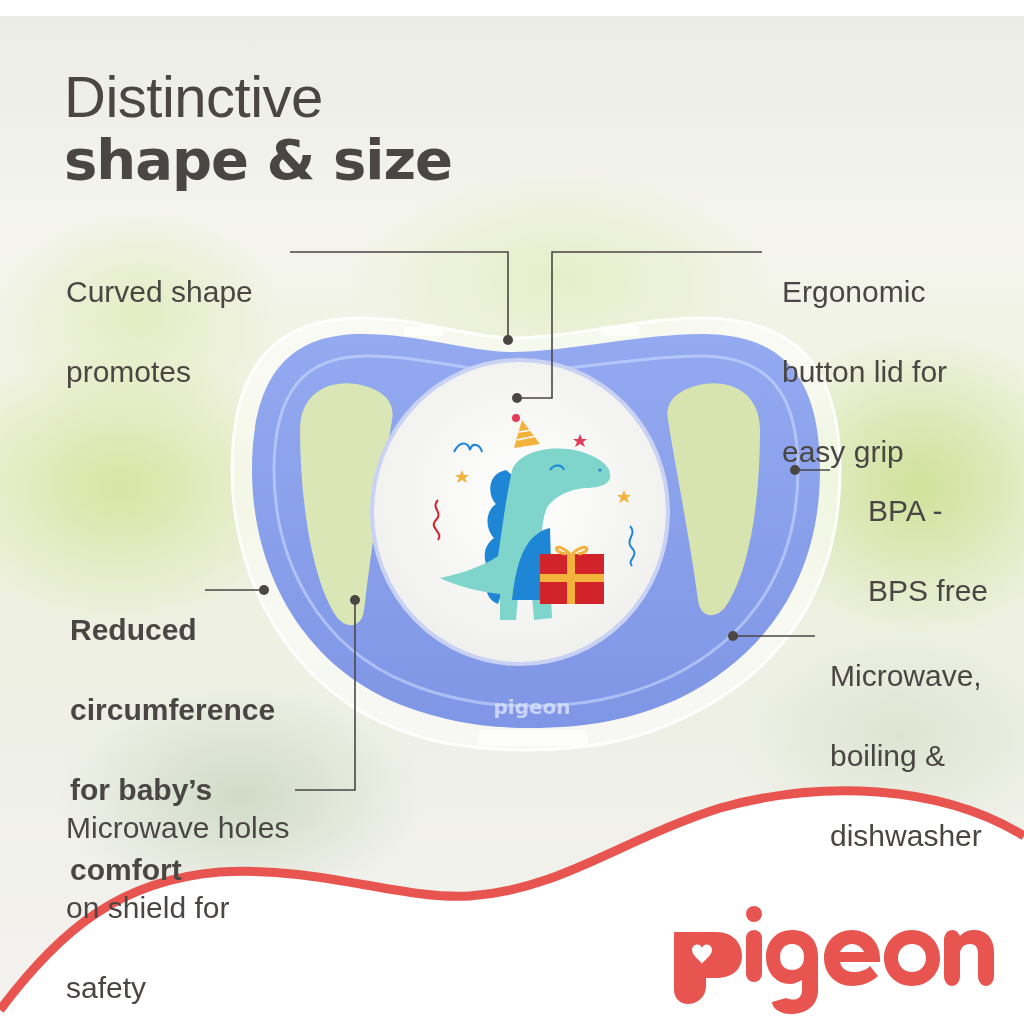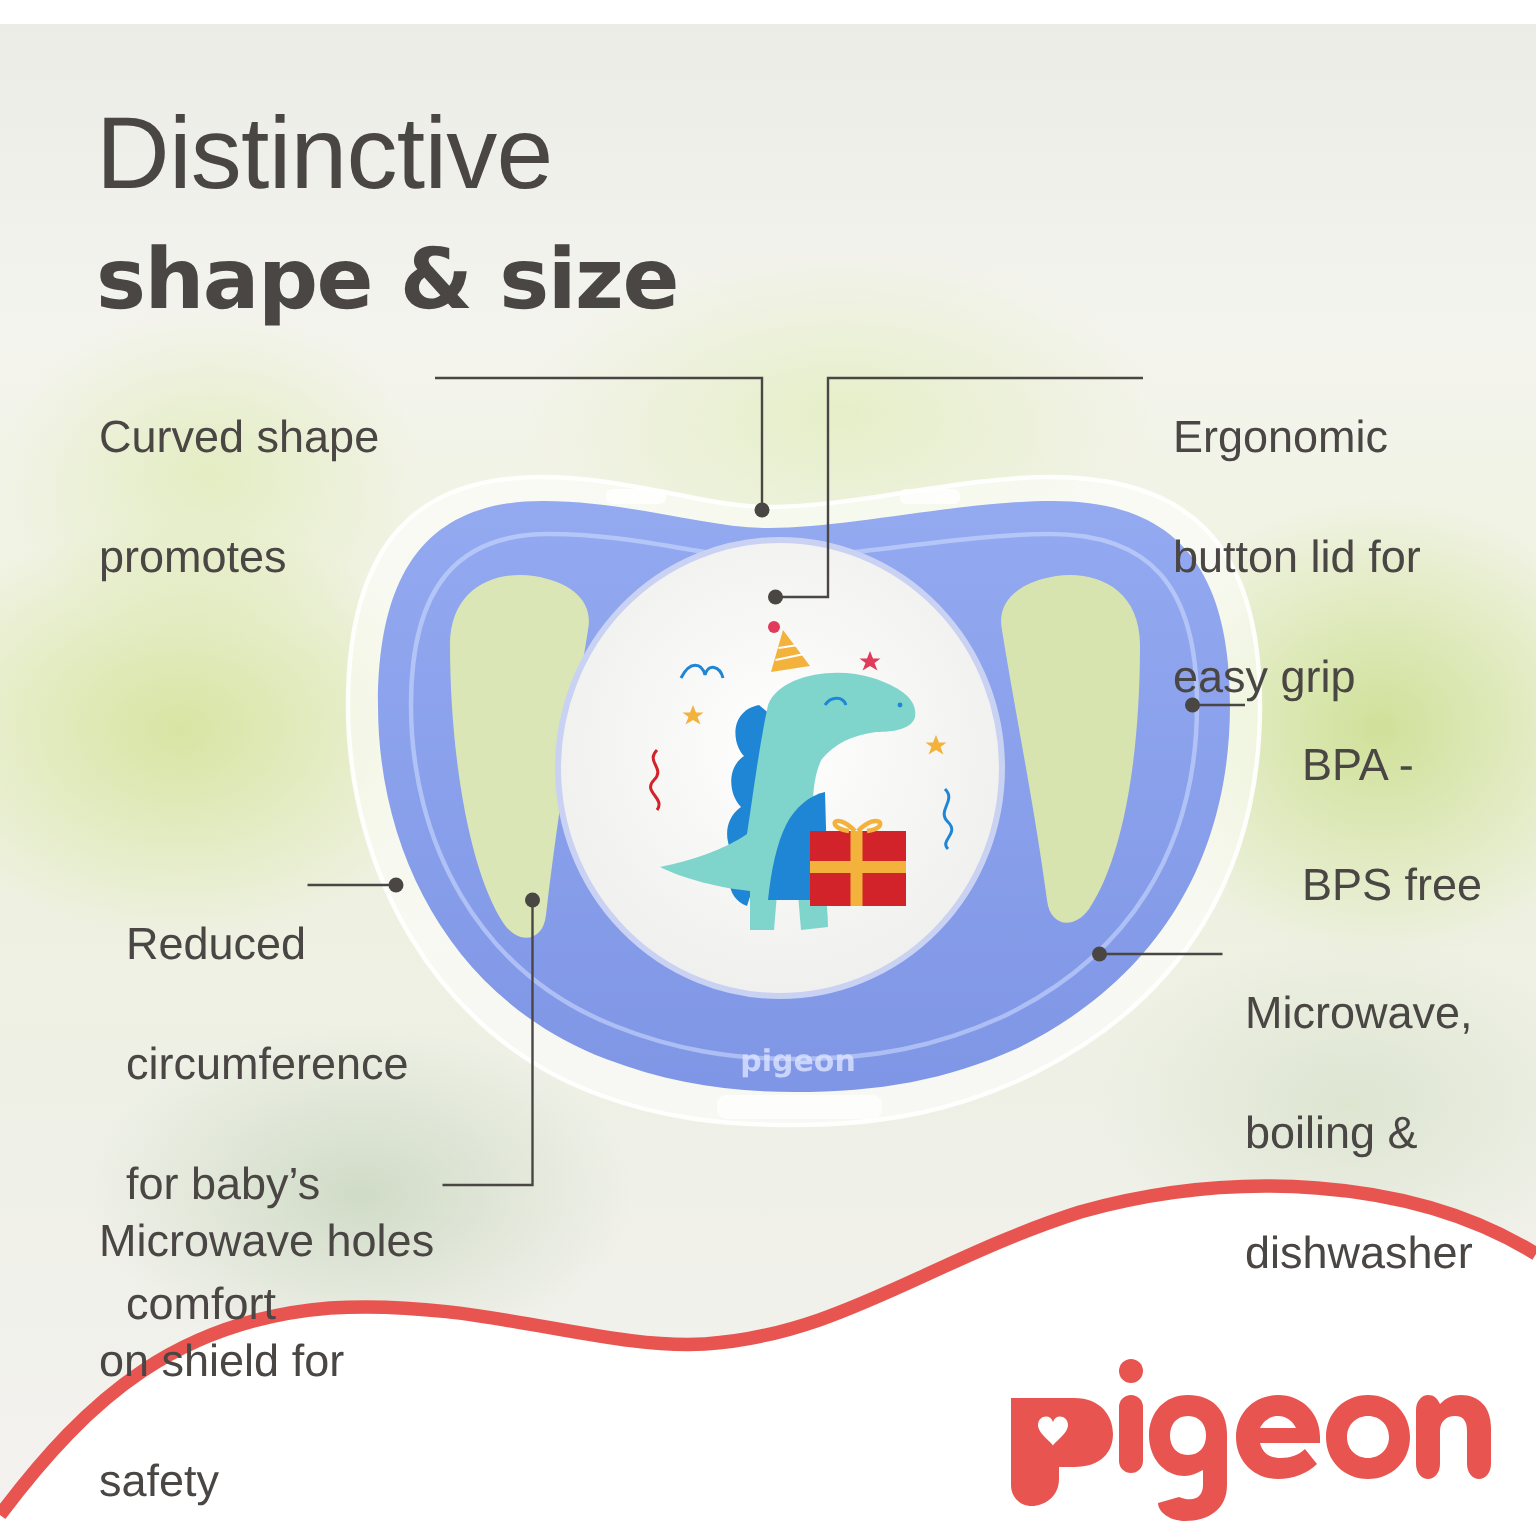--- a/index.html
+++ b/index.html
@@ -19,25 +19,25 @@
       radial-gradient(ellipse 260px 160px at 240px 780px, rgba(200,214,190,0.8), rgba(200,214,190,0) 70%),
       radial-gradient(ellipse 240px 160px at 900px 720px, rgba(214,224,200,0.7), rgba(214,224,200,0) 70%),
       linear-gradient(180deg, #ecece6 0%, #f4f4ee 20%, #eef2dc 45%, #eef0e6 70%, #f4f2f0 100%);
   }
   .title {
     position: absolute; left: 64px; top: 52px; margin: 0;
     color: #4a4644; line-height: 1;
   }
   .title .light {
     display: block; font-family: "Liberation Sans", sans-serif;
-    font-size: 68px; font-weight: 400; letter-spacing: -0.5px;
+    font-size: 58px; font-weight: 400; letter-spacing: -0.5px;
   }
   .title .bold {
     display: block; font-family: "DejaVu Sans", sans-serif;
-    font-size: 56px; font-weight: 700; margin-top: 23px; letter-spacing: -1px;
+    font-size: 56px; font-weight: 700; margin-top: 6px; letter-spacing: -1px;
   }
   .callout {
     position: absolute; color: #4a4644;
     font-family: "Liberation Sans", sans-serif;
     font-size: 30px; line-height: 40px; white-space: pre-line;
   }
   .callout span { display: block; }
   svg.overlay { position: absolute; left: 0; top: 0; }
 </style>
 </head>
@@ -162,21 +162,21 @@
     <span>Ergonomic</span>
     <span>button lid for</span>
     <span>easy grip</span>
   </div>
 
   <div class="callout" style="left:868px; top:435px;">
     <span>BPA -</span>
     <span>BPS free</span>
   </div>
 
-  <div class="callout" style="left:84px; top:554px;">
+  <div class="callout" style="left:70px; top:554px;font-weight:bold;">
     <span>Reduced</span>
     <span>circumference</span>
     <span>for baby’s</span>
     <span>comfort</span>
   </div>
 
   <div class="callout" style="left:830px; top:600px;">
     <span>Microwave,</span>
     <span>boiling &amp;</span>
     <span>dishwasher</span>

